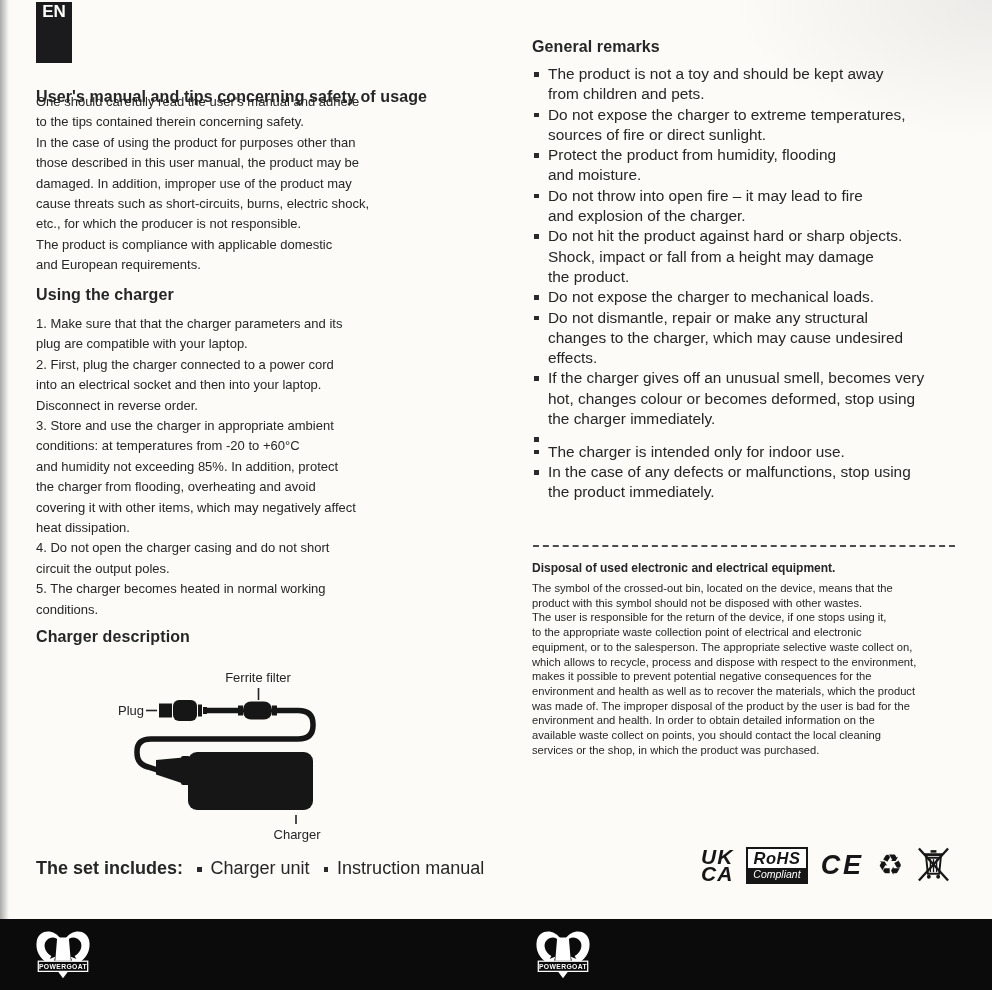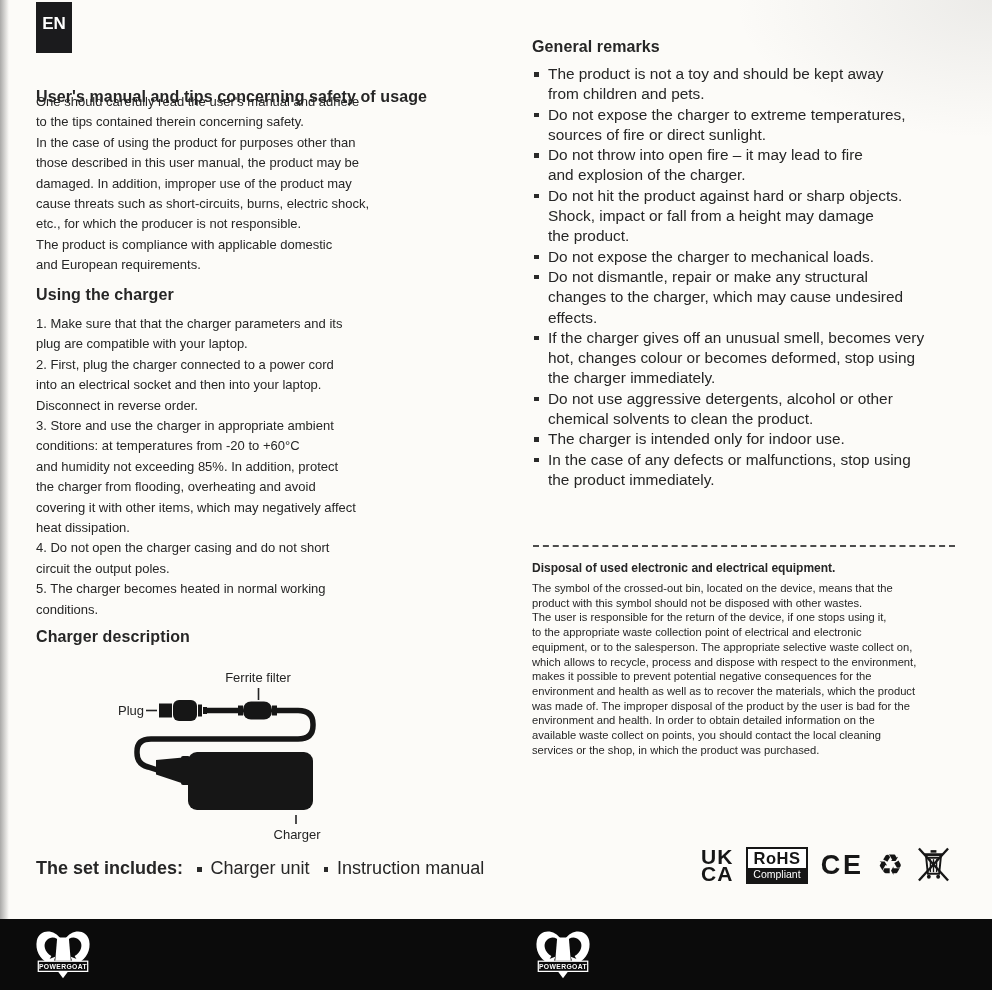--- a/index.html
+++ b/index.html
@@ -9,44 +9,44 @@
     font-family:"Liberation Sans","DejaVu Sans",sans-serif;
     color:#262626;
   }
   .abs{position:absolute;}
   
   #edge-left{left:0;top:0;width:9px;height:920px;
     background:linear-gradient(90deg,rgba(70,70,70,.45),rgba(70,70,70,0));}
   #corner-tint{right:0;top:0;width:260px;height:140px;
     background:radial-gradient(ellipse at top right,rgba(120,120,120,.12),rgba(120,120,120,0) 70%);}
   
-  #en-badge{left:36px;top:2px;width:36px;height:51px;background:#1b1b1d;
+  #en-badge{left:36px;top:2px;width:36px;height:61px;background:#1b1b1d;
     color:#fff;font-weight:bold;font-size:17px;
-    display:flex;align-items:center;justify-content:center;padding-bottom:7px;box-sizing:border-box;}
+    display:flex;align-items:flex-start;justify-content:center;padding-bottom:7px;box-sizing:border-box;}
   
   .h1{font-weight:bold;font-size:16px;white-space:nowrap;letter-spacing:.1px;}
   
   .para{font-size:13px;line-height:20.4px;white-space:nowrap;}
   
   ul.bullets{list-style:none;margin:0;padding:0;font-size:15.4px;line-height:20.3px;}
   ul.bullets li{display:flex;}
   .bullet-marker{width:14px;flex:0 0 14px;display:block;}
   .bullet-marker::after{content:"";display:block;width:4.5px;height:4.5px;background:#2a2a2a;margin-top:8px;}
   .bullet-text{white-space:nowrap;}
   
   #divider{left:533px;top:545px;width:422px;border-top:2px dashed #4c4c4c;}
   
   .h2-small{font-weight:bold;font-size:12px;white-space:nowrap;}
   .para-small{font-size:11.2px;line-height:14.7px;white-space:nowrap;}
   
   #set-includes{left:36px;top:858px;font-size:18px;white-space:nowrap;display:flex;align-items:center;}
   #set-includes .sq{display:inline-block;width:4.5px;height:4.5px;background:#2a2a2a;margin:2px 9px 0 14px;}
   #set-includes b{font-weight:bold;}
   
-  #marks{left:701px;top:845px;display:flex;align-items:center;gap:13px;}
+  #marks{left:701px;top:845px;display:flex;align-items:center;gap:13px;font-style:italic;}
   #ukca{font-weight:bold;font-size:21px;line-height:16.5px;letter-spacing:1px;color:#161616;text-align:center;}
   #rohs{border:2.4px solid #161616;text-align:center;background:#fff;}
   #rohs .rt{font-weight:bold;font-size:16.5px;padding:0 5px;letter-spacing:.5px;color:#161616;line-height:19px;border-radius:8px;}
   #rohs .rb{background:#161616;color:#fff;font-size:10.5px;padding:1px 5px 2px;line-height:11px;}
   #ce{font-weight:bold;font-size:27px;letter-spacing:3px;color:#161616;}
   #recycle{font-size:29px;color:#141414;line-height:1;}
   
   #footer{left:0;top:919px;width:992px;height:71px;background:#0b0b0b;}
   .goat{position:absolute;top:5px;width:62px;height:56px;}
   #goat-1{left:32px;} #goat-2{left:532px;}
@@ -110,41 +110,44 @@
   <li>
       <span class="bullet-marker"></span>
       <div class="bullet-text">The product is not a toy and should be kept away<br>from children and pets.</div>
     </li>
   <li>
       <span class="bullet-marker"></span>
       <div class="bullet-text">Do not expose the charger to extreme temperatures,<br>sources of fire or direct sunlight.</div>
     </li>
   <li>
       <span class="bullet-marker"></span>
+      <div class="bullet-text">Protect the product from humidity, flooding<br>and moisture.</div>
+    </li>
+  <li>
+      <span class="bullet-marker"></span>
       <div class="bullet-text">Do not throw into open fire – it may lead to fire<br>and explosion of the charger.</div>
     </li>
   <li>
       <span class="bullet-marker"></span>
       <div class="bullet-text">Do not hit the product against hard or sharp objects.<br>Shock, impact or fall from a height may damage<br>the product.</div>
     </li>
   <li>
       <span class="bullet-marker"></span>
       <div class="bullet-text">Do not expose the charger to mechanical loads.</div>
     </li>
   <li>
       <span class="bullet-marker"></span>
       <div class="bullet-text">Do not dismantle, repair or make any structural<br>changes to the charger, which may cause undesired<br>effects.</div>
     </li>
   <li>
       <span class="bullet-marker"></span>
       <div class="bullet-text">If the charger gives off an unusual smell, becomes very<br>hot, changes colour or becomes deformed, stop using<br>the charger immediately.</div>
     </li>
   <li>
       <span class="bullet-marker"></span>
-      <div class="bullet-text">Do not use aggressive detergents, alcohol or other<br>chemical solvents to clean the product.</div>
     </li>
   <li>
       <span class="bullet-marker"></span>
       <div class="bullet-text">The charger is intended only for indoor use.</div>
     </li>
   <li>
       <span class="bullet-marker"></span>
       <div class="bullet-text">In the case of any defects or malfunctions, stop using<br>the product immediately.</div>
     </li>
 </ul>

